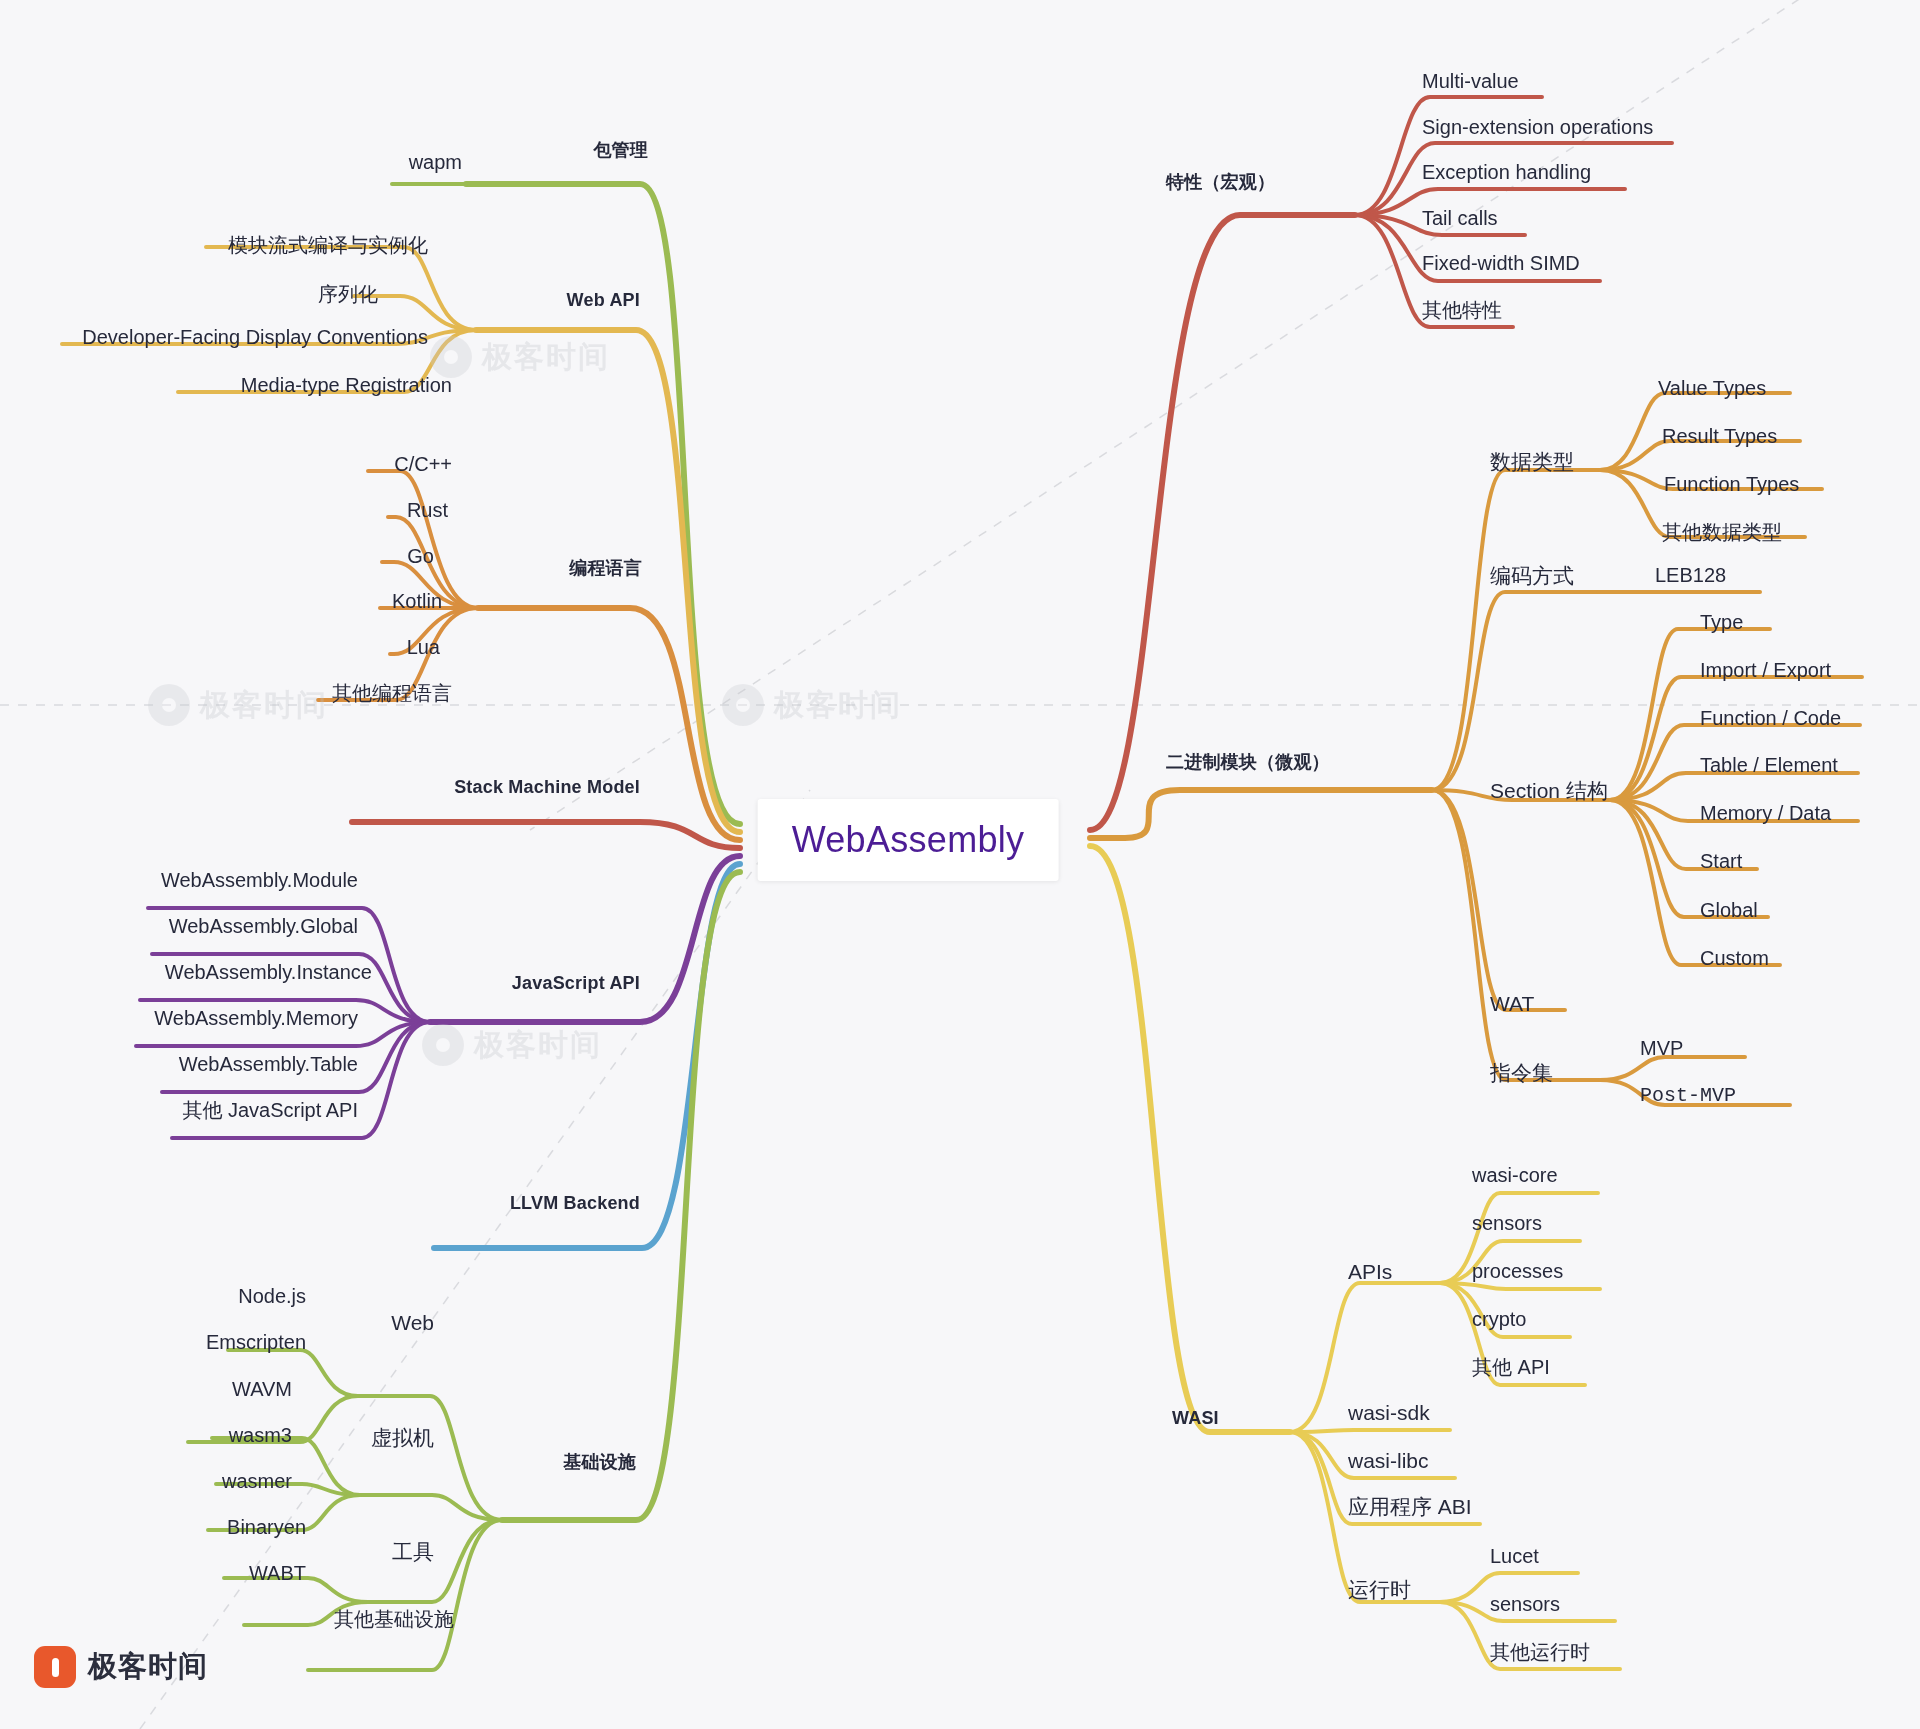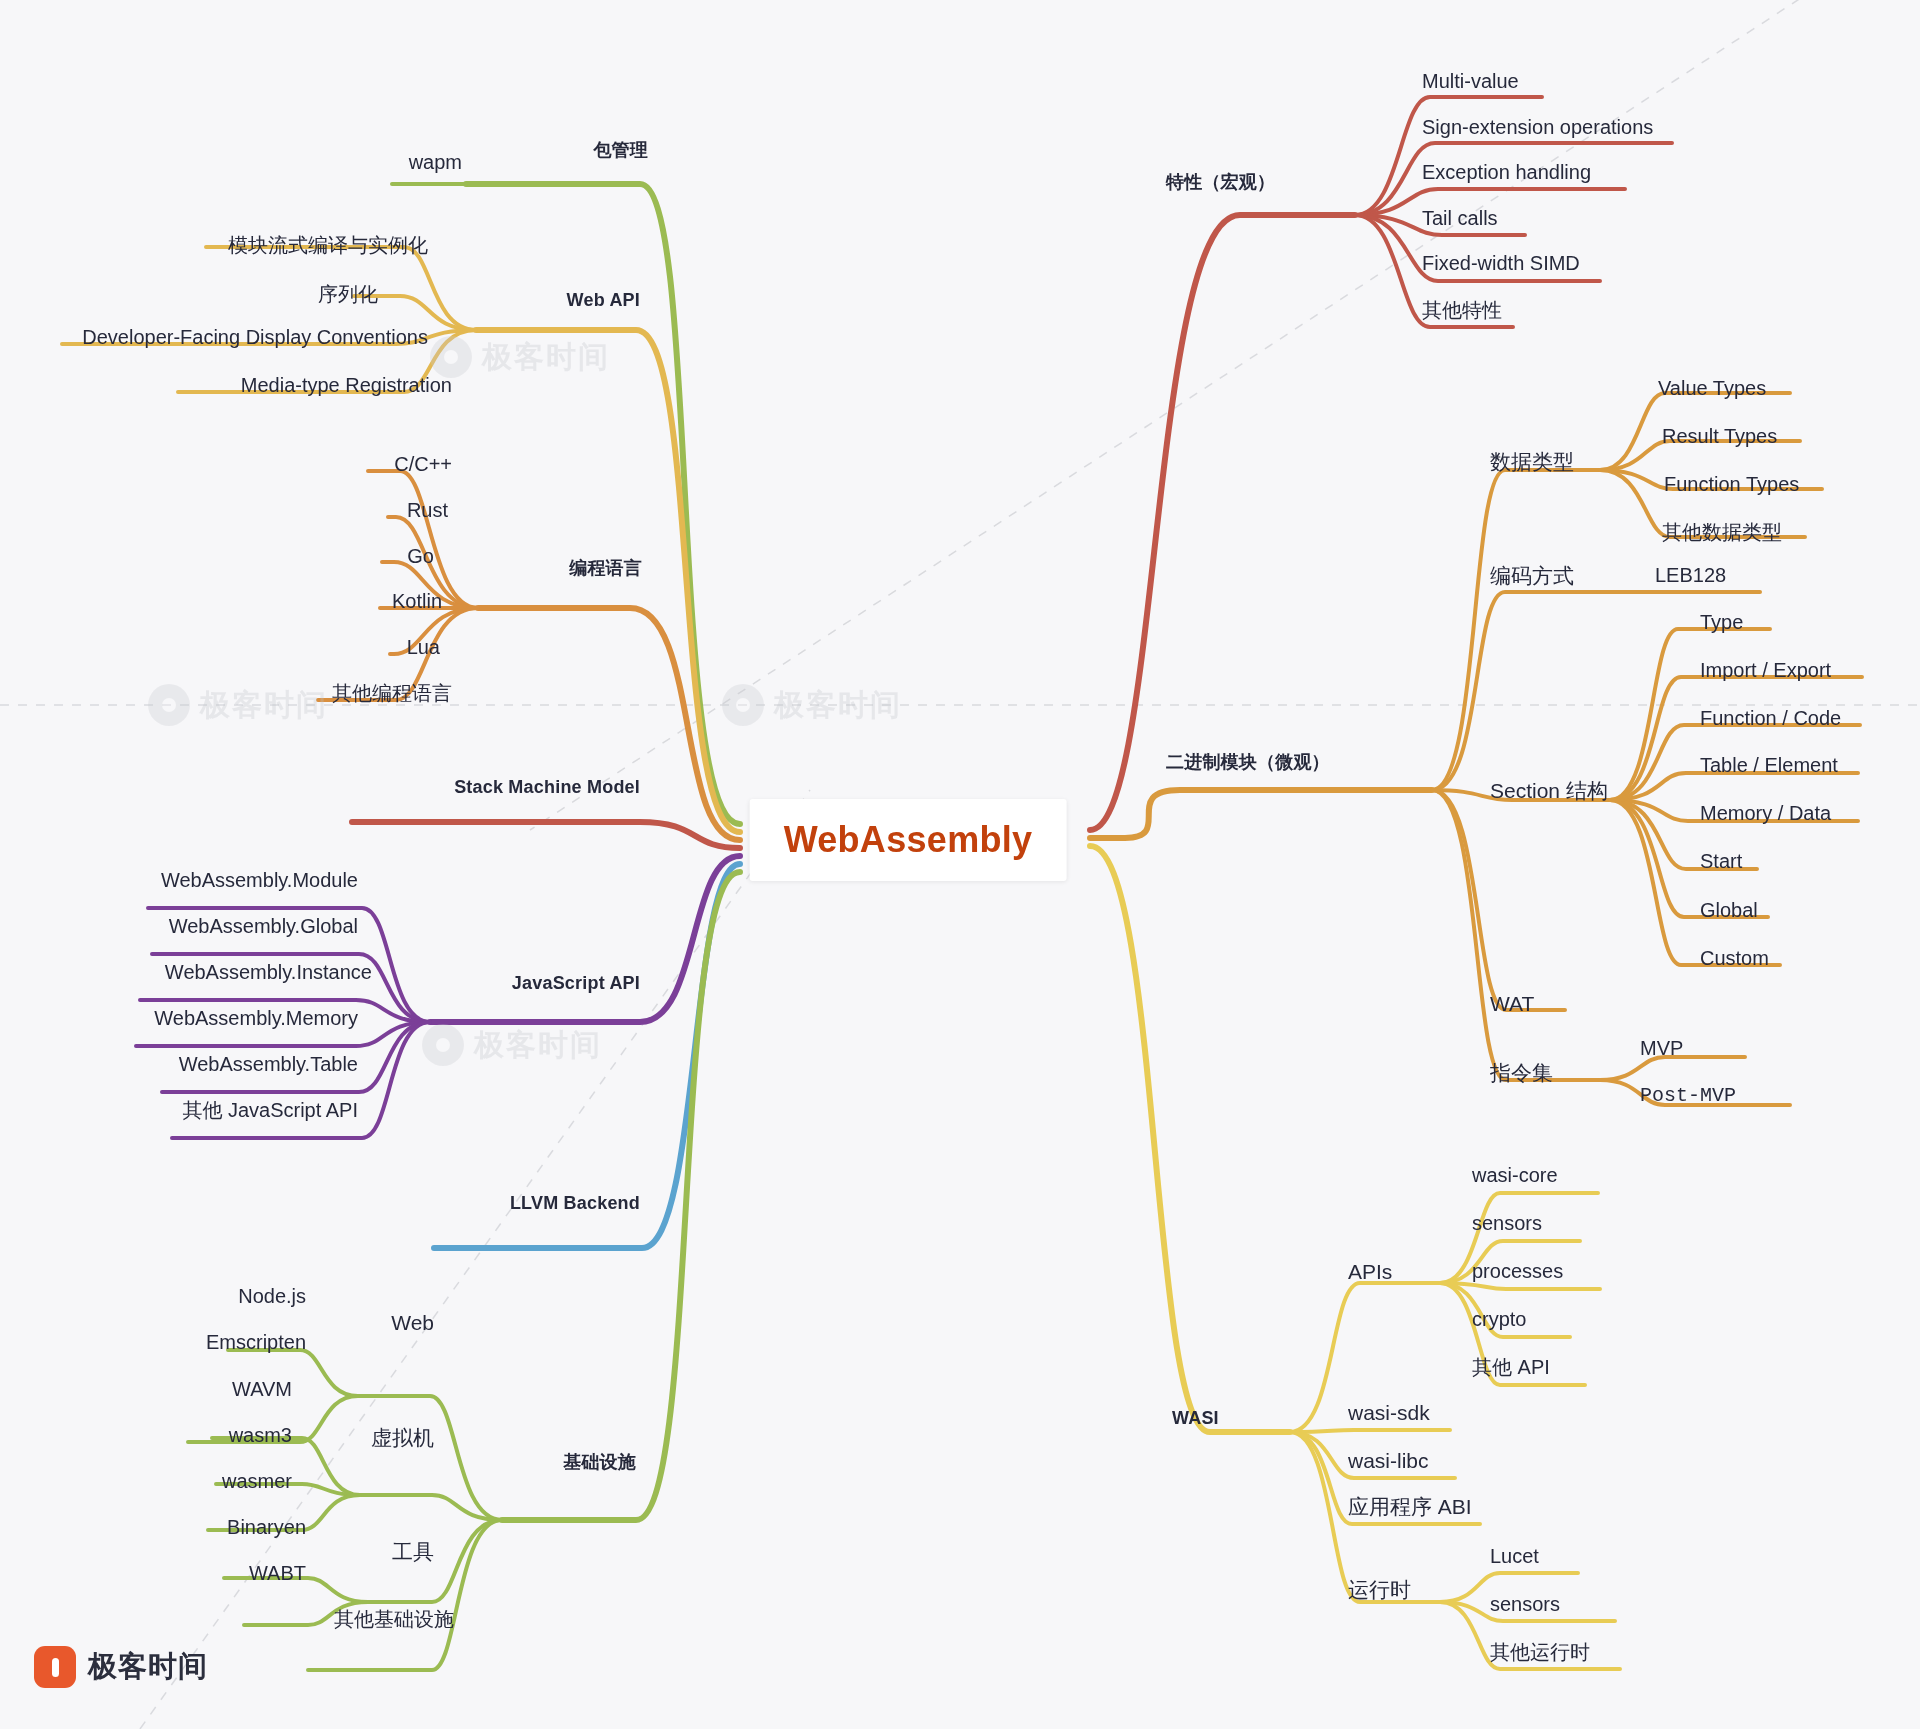--- a/index.html
+++ b/index.html
@@ -19,23 +19,23 @@
     line-height:1;
     transform:translateY(-50%);
   }
   .lvl1{font-size:18px;font-weight:bold;letter-spacing:.2px;}
   .lvl2{font-size:21px;font-weight:normal;}
   .lvl3{font-size:20px;font-weight:normal;}
   .left{transform:translate(-100%,-50%);}
   #root{
     position:absolute;
     background:#ffffff;
-    color:#c2410c;
+    color:#4c1d95;
     font-size:36px;
-    font-weight:bold;
+    font-weight:normal;
     letter-spacing:.3px;
     padding:20px 34px;
     border-radius:3px;
     box-shadow:0 1px 4px rgba(0,0,0,.08);
     transform:translate(-50%,-50%);
     white-space:nowrap;
   }
   .wm{
     position:absolute;
     display:flex;align-items:center;gap:10px;

